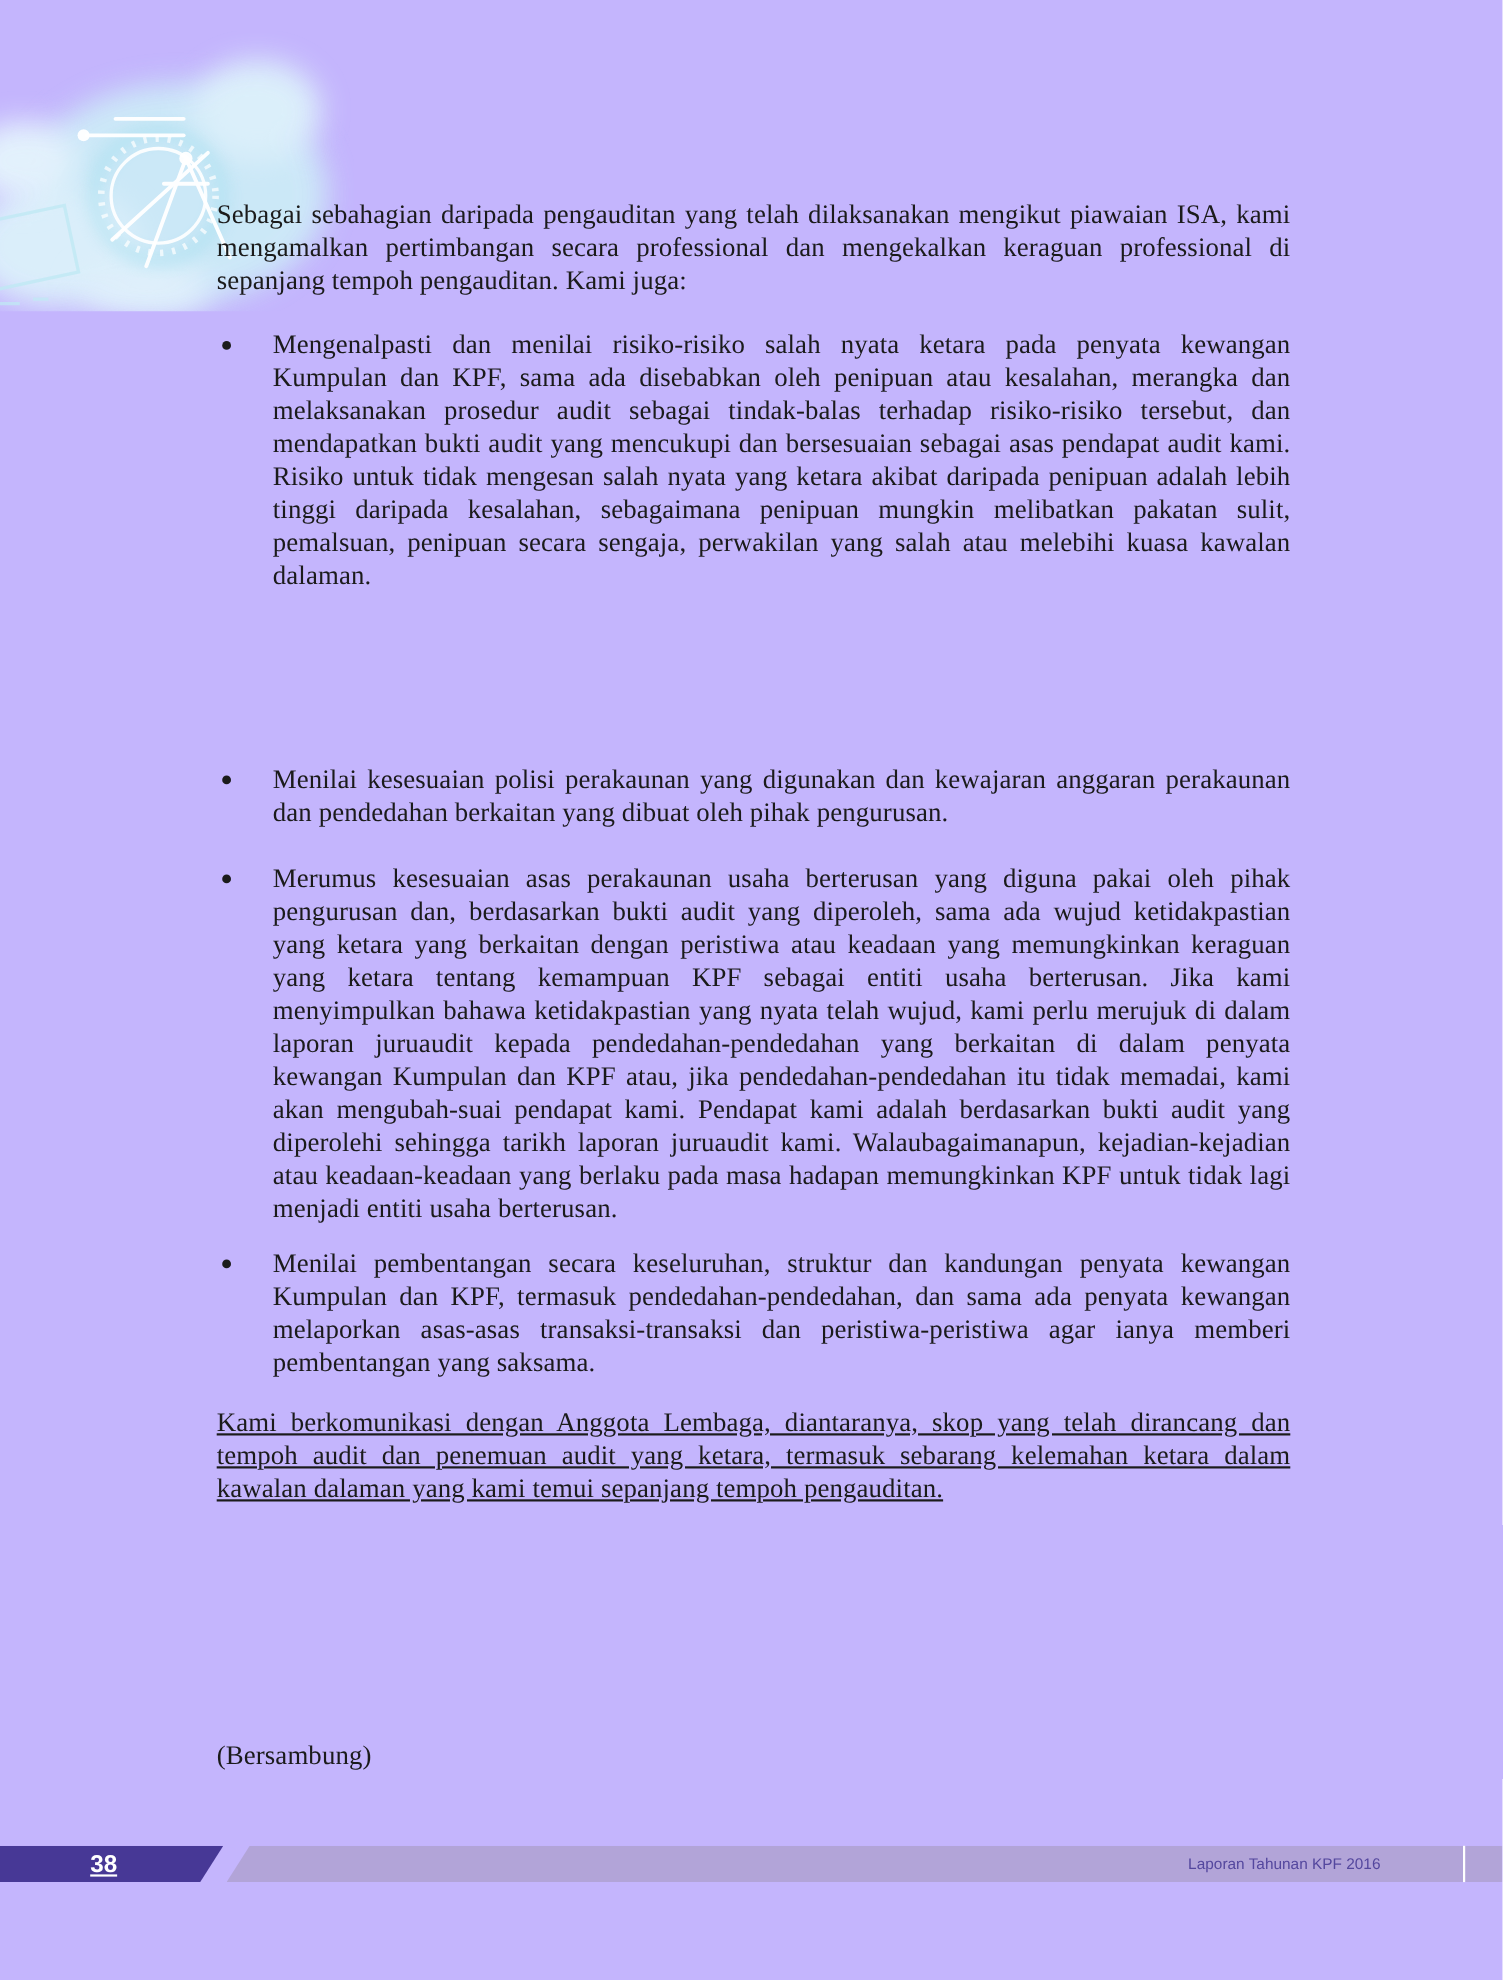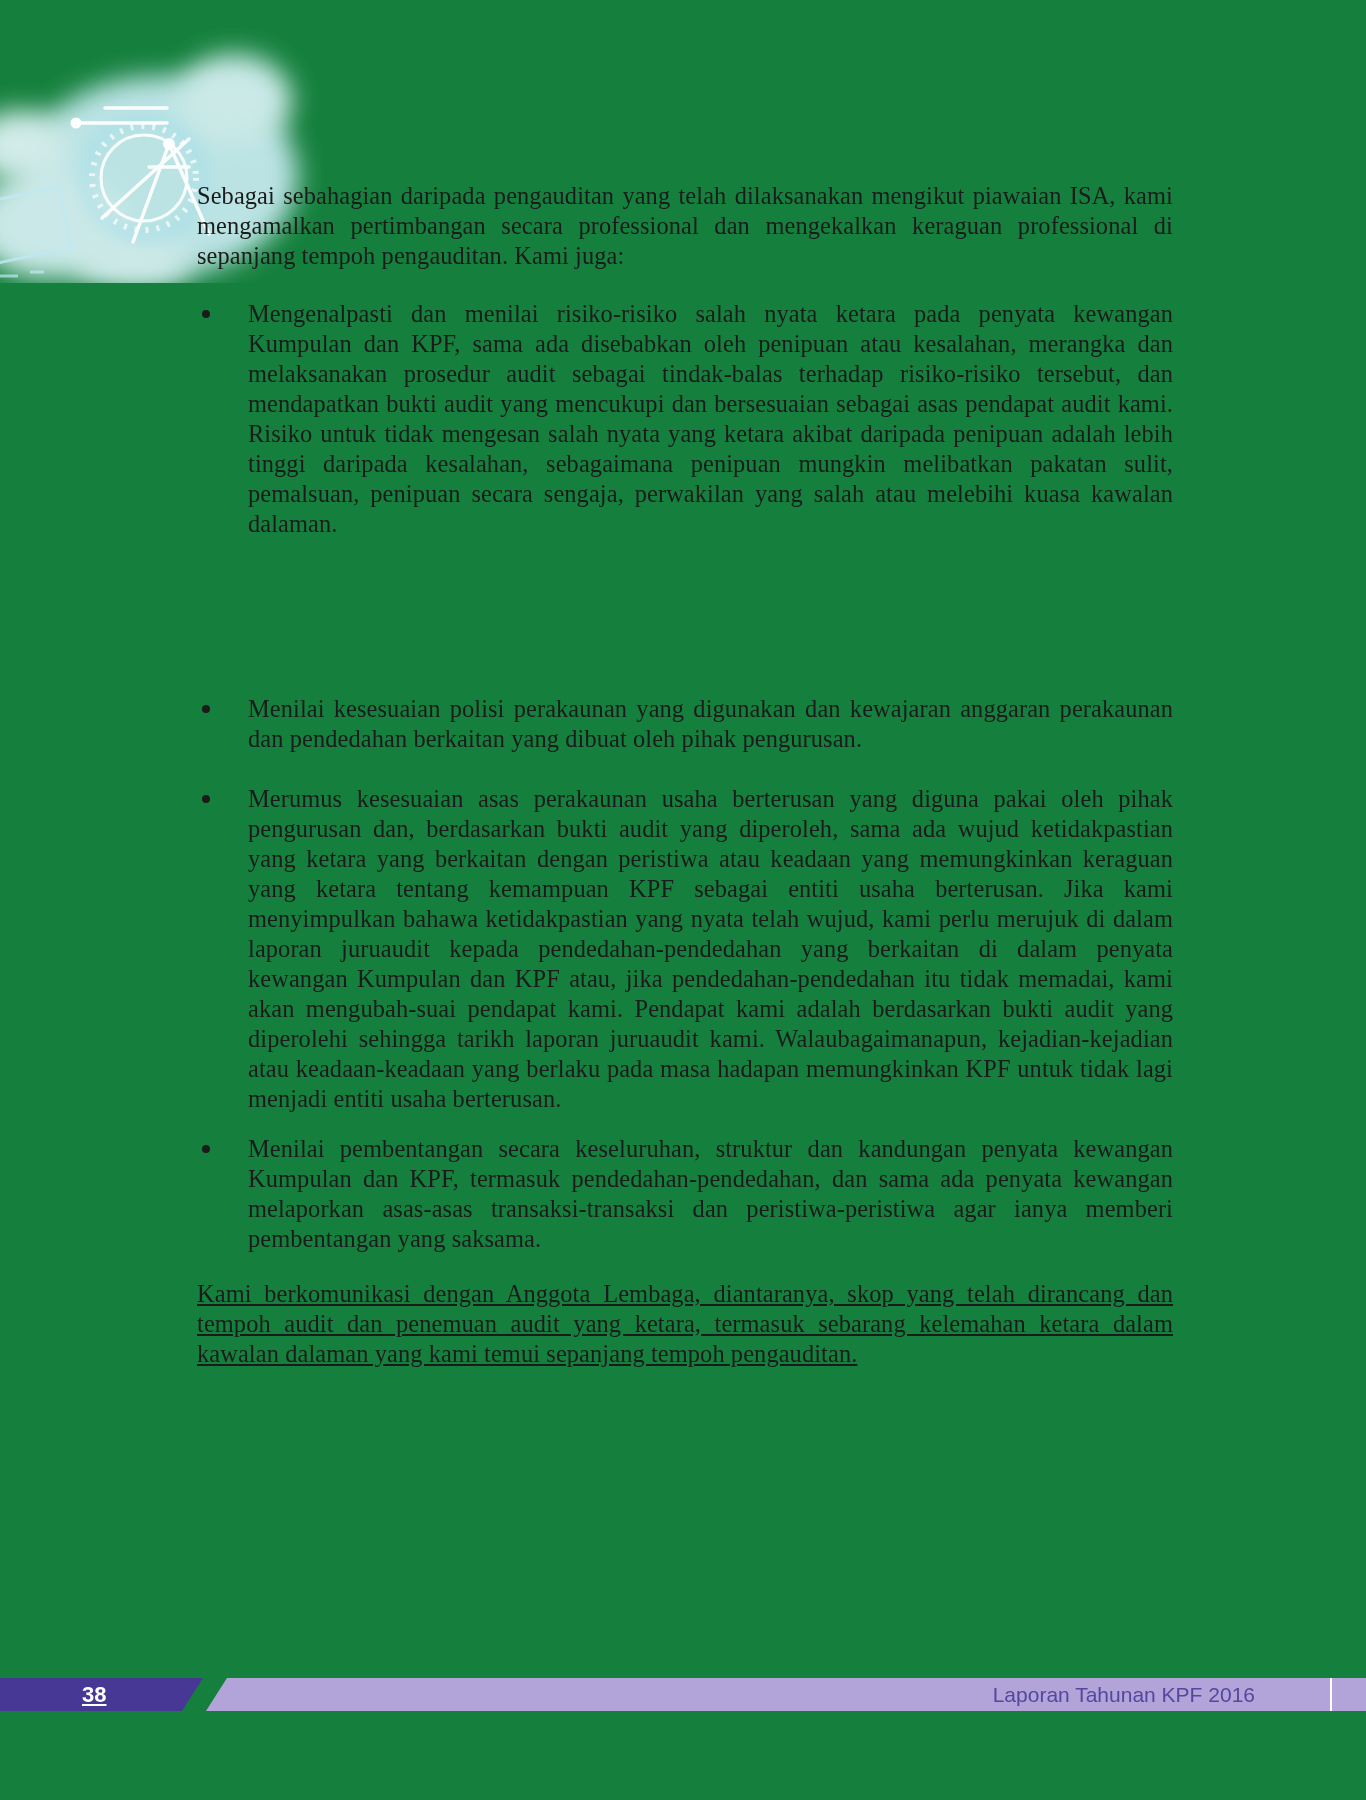--- a/index.html
+++ b/index.html
@@ -1,19 +1,19 @@
 <!DOCTYPE html>
 <html><head>
 <meta charset="utf-8">
 <style>
   html,body{margin:0;padding:0;background:#ffffff;}
   .page{
     position:relative;
     width:1366px;height:1800px;
-    background:#15803d;
+    background:#c4b5fd;
     overflow:hidden;
     font-family:"Liberation Serif", serif;
     color:#1b1b1b;
   }
   .watermark{
     position:absolute;top:28px;left:-18px;
     pointer-events:none;
   }
   .block{
     position:absolute;left:197px;width:976px;
@@ -41,21 +41,21 @@
     color:#ffffff;font-weight:bold;font-size:22px;text-decoration:underline;
   }
   .footer-light{
     position:absolute;top:1678px;left:206px;right:0;height:33px;
     background:#b2a4d8;
     clip-path:polygon(21px 0,100% 0,100% 100%,0 100%);
     font-family:"Liberation Sans", sans-serif;
   }
   .footer-light span{
     position:absolute;right:111px;top:0;line-height:33px;
-    color:#54479e;font-size:21px;
+    color:#54479e;font-size:14px;
   }
   .footer-line{
     position:absolute;top:1678px;left:1330px;width:2px;height:33px;
     background:#ffffff;
   }
 </style>
 </head>
 <body>
 
 <div class="page">
@@ -121,20 +121,21 @@
 
   <div class="block bullet" style="top:1134px;">
     <span class="dot">
         <i></i>
       </span>
     <div class="btxt">Menilai pembentangan secara keseluruhan, struktur dan kandungan penyata kewangan Kumpulan dan KPF, termasuk pendedahan-pendedahan, dan sama ada penyata kewangan melaporkan asas-asas transaksi-transaksi dan peristiwa-peristiwa agar ianya memberi pembentangan yang saksama.</div>
   </div>
 
   <div class="block" style="top:1279px;text-decoration:underline;">Kami berkomunikasi dengan Anggota Lembaga, diantaranya, skop yang telah dirancang dan tempoh audit dan penemuan audit yang ketara, termasuk sebarang kelemahan ketara dalam kawalan dalaman yang kami temui sepanjang tempoh pengauditan.</div>
 
+  <div class="block plain" style="top:1582px;">(Bersambung)</div>
 
   <div class="footer-dark">
     <span>38</span>
   </div>
   <div class="footer-light">
     <span>Laporan Tahunan KPF 2016</span>
   </div>
   <div class="footer-line"></div>
 
 </div>

